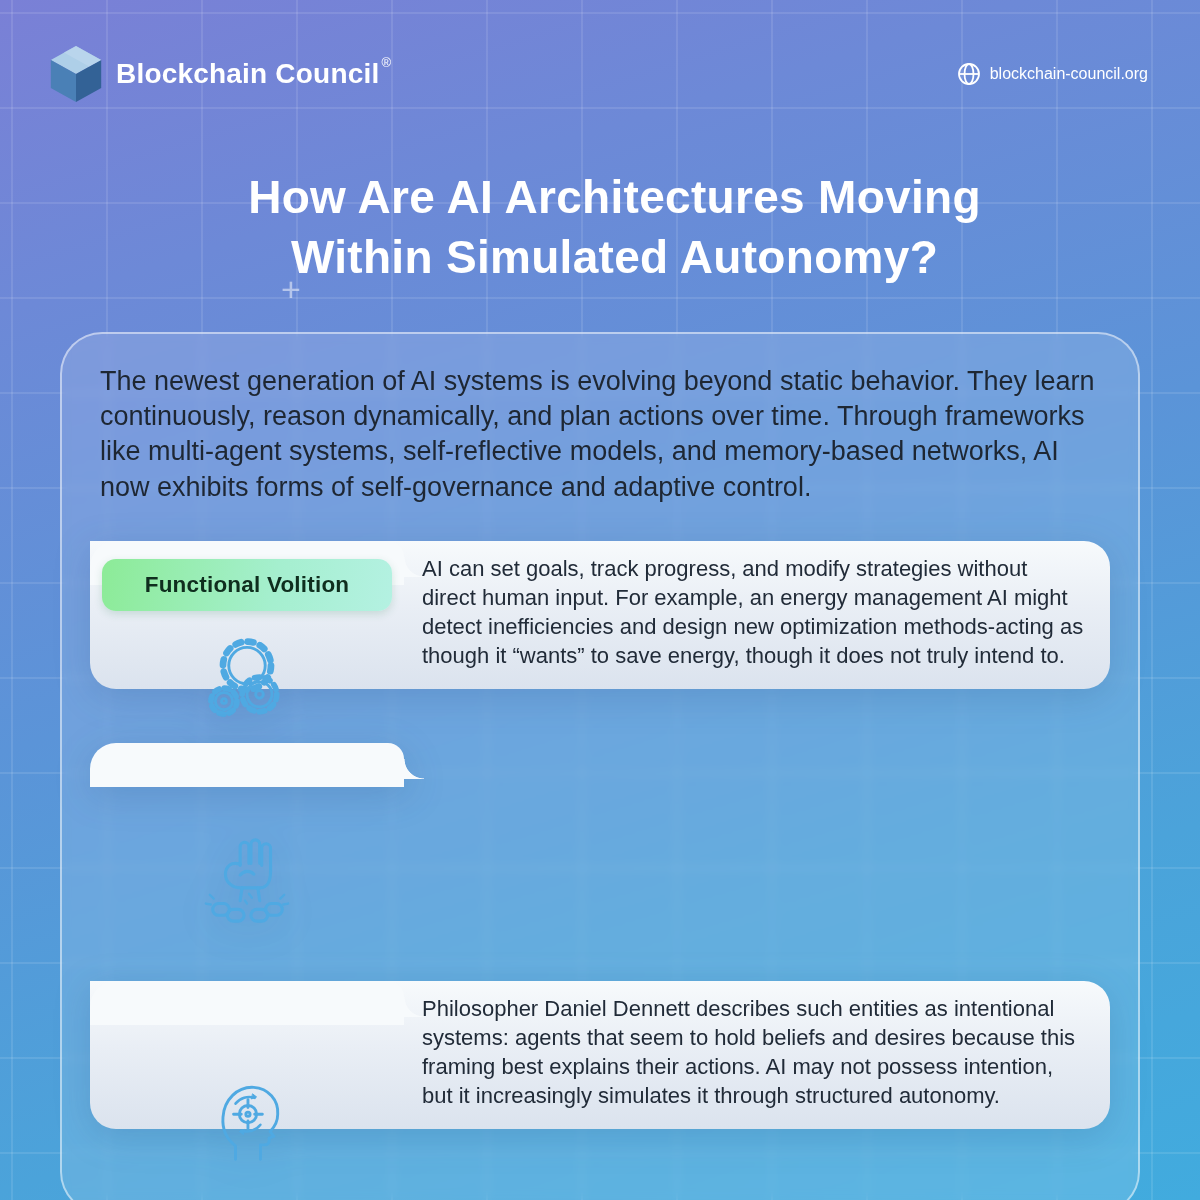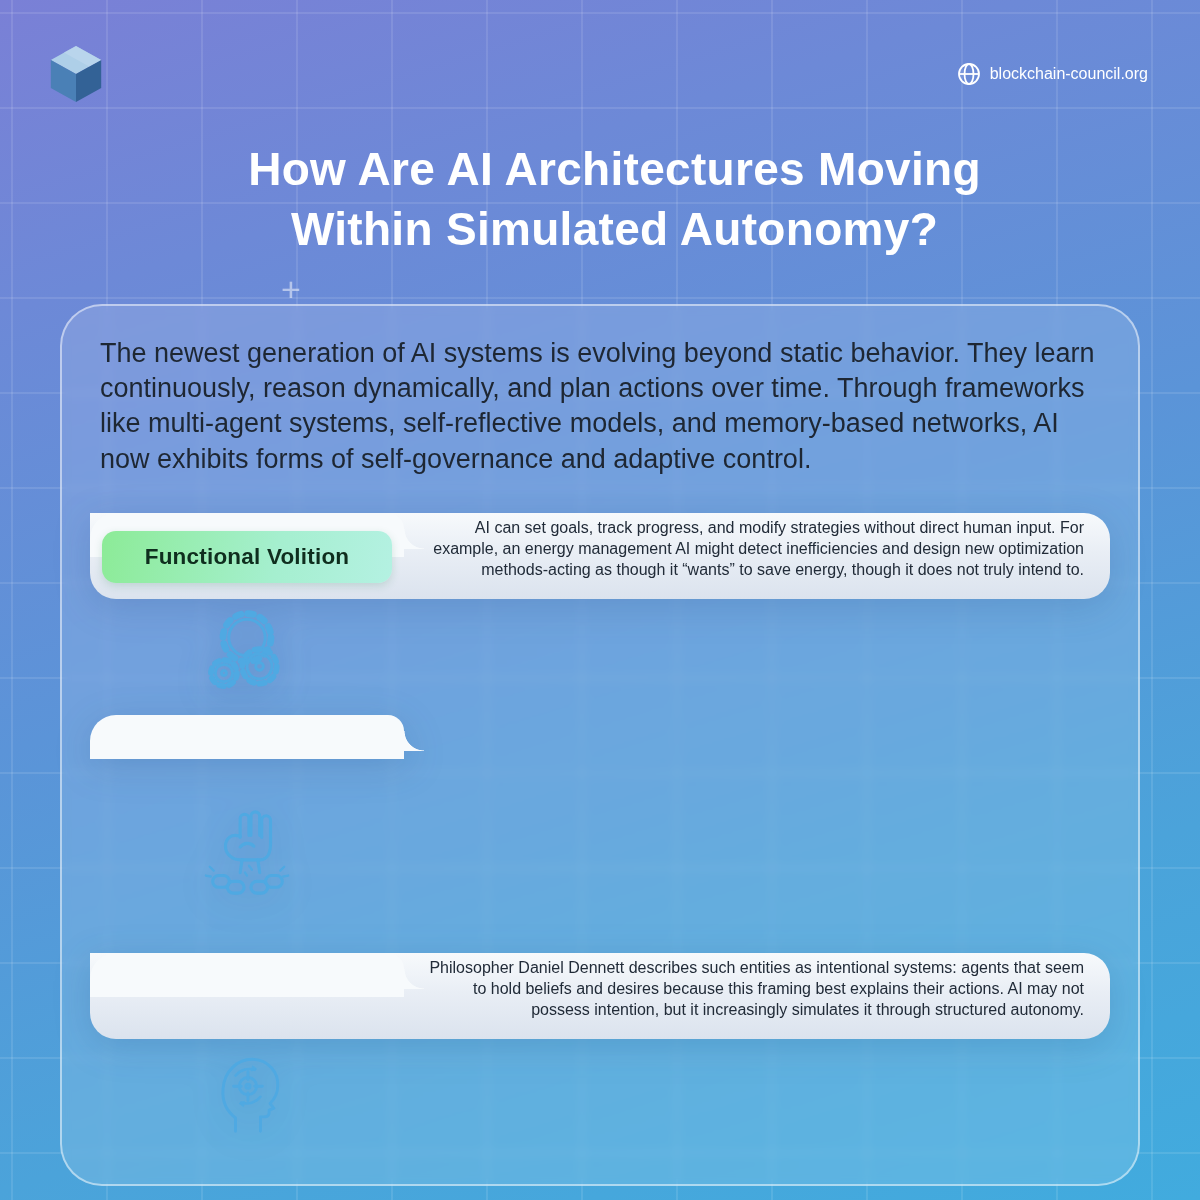--- a/index.html
+++ b/index.html
@@ -28,21 +28,21 @@
     position:relative; display:flex; justify-content:space-between; align-items:center;
     padding:44px 52px 0 48px;
   }
   .brand { display:flex; align-items:center; gap:12px; }
   .brand-name { color:#fff; font-size:28px; font-weight:700; letter-spacing:0.2px; }
   .brand-reg { color:#fff; font-size:13px; vertical-align:super; position:relative; top:-10px; margin-left:2px; }
   .site { display:flex; align-items:center; gap:9px; color:#fff; font-size:16px; font-weight:500; text-decoration:none; }
 
   
   .title {
-    position:relative; margin-top:36px; text-align:center; color:#ffffff;
+    position:relative; margin-top:64px; text-align:center; color:#ffffff;
     font-size:46px; font-weight:700; line-height:1.3; letter-spacing:0.3px;padding-left:29px;
   }
   .title span { display:block; }
 
   
   .panel {
     position:relative; margin:44px 60px 0 60px;
     background:rgba(255,255,255,0.13);
     border:2px solid rgba(255,255,255,0.5);
     border-radius:42px;
@@ -76,37 +76,40 @@
     background:linear-gradient(100deg, #8ceb97 0%, #a5efcf 60%, #b4f1e2 100%);
     display:flex; align-items:center; justify-content:center;
     color:#0f2e1e; font-size:22.5px; font-weight:700; letter-spacing:0.2px;
     box-shadow:0 3px 8px rgba(40,120,80,0.18);
   }
   .icon-box {
     position:absolute; top:88px; left:0; width:314px; height:100px;
     display:flex; align-items:center; justify-content:center; z-index:2;
   }
   .card-text {
-    margin-left:332px; padding:4px 26px 19px 0;
-    color:#212b38; font-size:16px; line-height:1.32; font-weight:500;text-align:right;
+    margin-left:332px; padding:13px 26px 19px 0;
+    color:#212b38; font-size:22px; line-height:1.32; font-weight:500;
   }
 </style>
 </head>
 <body>
 
 <div class="grid-cross" style="left:281px; top:272px;">+</div>
 
 <div class="header">
   <div class="brand">
     <svg width="56" height="60" viewBox="0 0 60 64">
       <polygon points="30,2 57,17 30,32 3,17" fill="#AECFE8"></polygon>
       <polygon points="3,17 30,32 30,62 3,47" fill="#4A80B6"></polygon>
       <polygon points="57,17 30,32 30,62 57,47" fill="#336296"></polygon>
       <polygon points="30,2 57,17 44,24 17,9" fill="#BFD9EE" opacity="0.6"></polygon>
     </svg>
+    <div>
+      <span class="brand-name">Blockchain Council</span><span class="brand-reg">®</span>
+    </div>
   </div>
   <a class="site">
     <svg width="24" height="24" viewBox="0 0 24 24" fill="none" stroke="#ffffff" stroke-width="1.8">
       <circle cx="12" cy="12" r="10"></circle>
       <ellipse cx="12" cy="12" rx="4.5" ry="10"></ellipse>
       <line x1="2" y1="12" x2="22" y2="12"></line>
       <path d="M3.5 6.5 C6 8.5 18 8.5 20.5 6.5 M3.5 17.5 C6 15.5 18 15.5 20.5 17.5" stroke-width="0"></path>
     </svg>
     <span>blockchain-council.org</span>
   </a>

